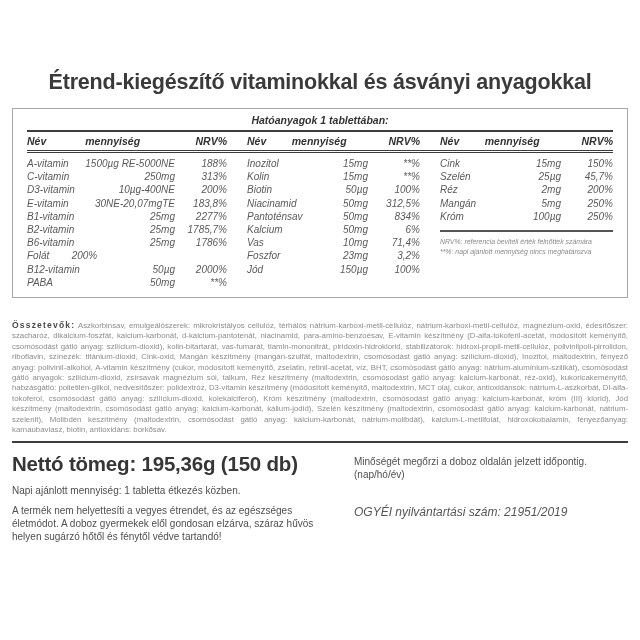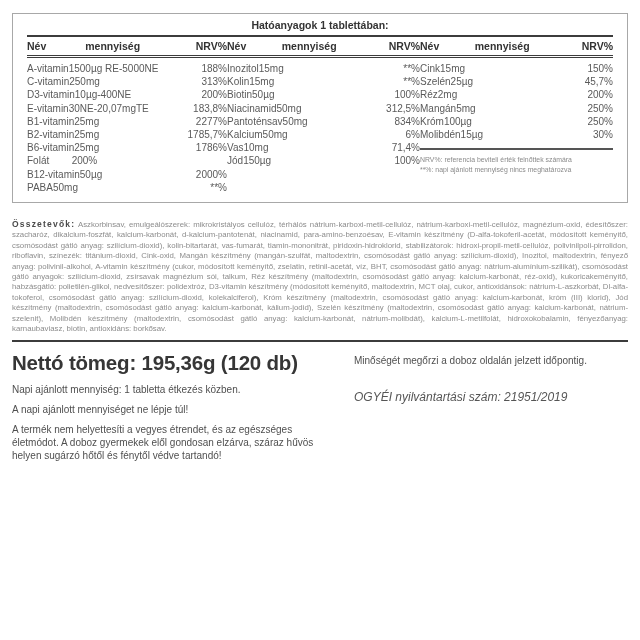--- a/index.html
+++ b/index.html
@@ -3,60 +3,61 @@
 <meta charset="utf-8">
 <style>
   * { margin:0; padding:0; box-sizing:border-box; }
   html,body { width:640px; height:640px; background:#ffffff; overflow:hidden; }
   body { font-family:"Liberation Sans","DejaVu Sans",sans-serif; color:#4a4a4a; }
   .page { width:640px; height:640px; padding:0 12px; background:#fff; }
 
   .title { margin-top:70px; text-align:center; font-size:21.5px; font-weight:bold;
            color:#3a3a3a; letter-spacing:-0.2px; }
 
-  .facts-box { margin-top:13px; border:1px solid #a8a8a8; padding:0 14px 8px 14px; background:#fff; }
+  .facts-box { margin-top:13px; border:1px solid #a8a8a8; padding:0 14px 8px 14px; background:#fff;font-style:italic; }
   .facts-caption { text-align:center; font-size:10.5px; font-weight:bold; color:#333;
                    padding:5px 0 4px 0; }
   .rule2 { border-top:2px solid #3c3c3c; }
   .rule-double { height:3px; border-top:1px solid #3c3c3c; border-bottom:1px solid #3c3c3c;
                  margin-bottom:4px; }
 
-  .facts-grid { display:grid; grid-template-columns:200px 1fr 1fr; }
+  .facts-grid { display:grid; grid-template-columns:200px 1fr 1fr; column-gap:20px; }
   .hdr-row, .nrow { display:flex; align-items:baseline; }
   .hdr-row { padding:3px 0 3px 0; font-weight:bold; font-size:10.5px; color:#333; }
   .nrow { font-size:10px; color:#5a5a5a; line-height:13.2px; white-space:nowrap; }
   .cell-n { flex:0 0 auto; text-align:left; }
-  .cell-q { flex:1 1 auto; text-align:left; padding-right:4px; }
+  .cell-q { flex:1 1 auto; text-align:right; padding-right:4px; }
   .hdr-row .cell-q { text-align:center; padding-right:0; }
   .cell-v { flex:0 0 48px; text-align:right; }
 
   .fn-rule { border-top:2px solid #555; margin:7px 0 5px 0; }
   .fn-line { font-size:6.9px; color:#8a8a8a; line-height:9.5px; white-space:nowrap; }
 
-  .ingredients { margin-top:16px; font-size:7.8px; line-height:10.4px; color:#8c8c8c;
+  .ingredients { margin-top:22px; font-size:7.8px; line-height:10.4px; color:#8c8c8c;
                  text-align:justify; }
   .ing-label { font-weight:bold; color:#4a4a4a; font-size:8.5px; letter-spacing:1.2px; }
 
   .divider { border-top:2px solid #3c3c3c; margin:5px 0 9px 0; }
 
   .bottom { display:flex; column-gap:22px; }
   .bottom-left { flex:0 0 320px; }
   .bottom-right { flex:1 1 auto; padding-top:3px; }
   .net-weight { font-size:20.5px; font-weight:bold; color:#363636; margin-bottom:8px;
                 letter-spacing:-0.2px; }
   .note { font-size:10px; line-height:13px; color:#4f4f4f; margin-bottom:7px; }
   .r-line { font-size:10px; line-height:13.5px; color:#4f4f4f; }
   .r-gap { height:12px; }
   .reg { font-size:12px; line-height:13px; color:#555; font-style:italic; }
 </style>
 </head>
 <body>
 
 <div class="page">
 
+  <div class="title">Étrend-kiegészítő vitaminokkal és ásványi anyagokkal</div>
 
   <div class="facts-box">
     <div class="facts-caption">Hatóanyagok 1 tablettában:</div>
     <div class="rule2"></div>
 
     <div class="facts-grid">
       <div class="hdr-row">
         <span class="cell-n">Név</span>
         <span class="cell-q">mennyiség</span>
         <span class="cell-v">NRV%</span>
@@ -175,20 +176,25 @@
             <span class="cell-q">50mg</span>
             <span class="cell-v">6%</span>
           </div>
 
           <div class="nrow">
             <span class="cell-n">Vas</span>
             <span class="cell-q">10mg</span>
             <span class="cell-v">71,4%</span>
           </div>
 
+          <div class="nrow">
+            <span class="cell-n">Foszfor</span>
+            <span class="cell-q">23mg</span>
+            <span class="cell-v">3,2%</span>
+          </div>
 
           <div class="nrow">
             <span class="cell-n">Jód</span>
             <span class="cell-q">150µg</span>
             <span class="cell-v">100%</span>
           </div>
 
         </div>
 
       <div>
@@ -217,25 +223,20 @@
               <span class="cell-q">5mg</span>
               <span class="cell-v">250%</span>
             </div>
 
             <div class="nrow">
               <span class="cell-n">Króm</span>
               <span class="cell-q">100µg</span>
               <span class="cell-v">250%</span>
             </div>
 
-            <div class="nrow">
-              <span class="cell-n">Molibdén</span>
-              <span class="cell-q">15µg</span>
-              <span class="cell-v">30%</span>
-            </div>
           </div>
         <div class="fn-rule"></div>
         <div>
 
             <div class="fn-line">NRV%: referencia beviteli érték felnőttek számára</div>
 
             <div class="fn-line">**%: napi ajánlott mennyiség nincs meghatározva</div>
           </div>
       </div>
     </div>
@@ -243,36 +244,36 @@
 
   <div class="ingredients">
     <span class="ing-label">Összetevők:</span>
     <span>Aszkorbinsav, emulgeálószerek: mikrokristályos cellulóz, térhálós nátrium-karboxi-metil-cellulóz, nátrium-karboxi-metil-cellulóz, magnézium-oxid, édesítőszer: szacharóz, dikalcium-foszfát, kalcium-karbonát, d-kalcium-pantotenát, niacinamid, para-amino-benzoésav, E-vitamin készítmény (D-alfa-tokoferil-acetát, módosított keményítő, csomósodást gátló anyag: szilícium-dioxid), kolin-bitartarát, vas-fumarát, tiamin-mononitrát, piridoxin-hidroklorid, stabilizátorok: hidroxi-propil-metil-cellulóz, polivinilpoli-pirrolidon, riboflavin, színezék: titánium-dioxid, Cink-oxid, Mangán készítmény (mangán-szulfát, maltodextrin, csomósodást gátló anyag: szilícium-dioxid), Inozitol, maltodextrin, fényező anyag: polivinil-alkohol, A-vitamin készítmény (cukor, módosított keményítő, zselatin, retinil-acetát, víz, BHT, csomósodást gátló anyag: nátrium-alumínium-szilikát), csomósodást gátló anyagok: szilícium-dioxid, zsírsavak magnézium sói, talkum, Réz készítmény (maltodextrin, csomósodást gátló anyag: kalcium-karbonát, réz-oxid), kukoricakeményítő, habzásgátló: polietilén-glikol, nedvesítőszer: polidextróz, D3-vitamin készítmény (módosított keményítő, maltodextrin, MCT olaj, cukor, antioxidánsok: nátrium-L-aszkorbát, Dl-alfa-tokoferol, csomósodást gátló anyag: szilícium-dioxid, kolekalciferol), Króm készítmény (maltodextrin, csomósodást gátló anyag: kalcium-karbonát, króm (III) klorid), Jód készítmény (maltodextrin, csomósodást gátló anyag: kalcium-karbonát, kálium-jodid), Szelén készítmény (maltodextrin, csomósodást gátló anyag: kalcium-karbonát, nátrium-szelenit), Molibdén készítmény (maltodextrin, csomósodást gátló anyag: kalcium-karbonát, nátrium-molibdát), kalcium-L-metilfolát, hidroxokobalamin, fényezőanyag: karnaubaviasz, biotin, antioxidáns: borkősav.</span>
   </div>
 
   <div class="divider"></div>
 
   <div class="bottom">
     <div class="bottom-left">
-      <div class="net-weight">Nettó tömeg: 195,36g (120 db)</div>
+      <div class="net-weight">Nettó tömeg: 195,36g (150 db)</div>
       <div>
 
           <div class="note">Napi ajánlott mennyiség: 1 tabletta étkezés közben.</div>
 
-          <div class="note">A napi ajánlott mennyiséget ne lépje túl!</div>
 
           <div class="note">A termék nem helyettesíti a vegyes étrendet, és az egészséges életmódot. A doboz gyermekek elől gondosan elzárva, száraz hűvös helyen sugárzó hőtől és fénytől védve tartandó!</div>
         </div>
     </div>
 
     <div class="bottom-right">
       <div>
 
           <div class="r-line">Minőségét megőrzi a doboz oldalán jelzett időpontig.</div>
 
+          <div class="r-line">(nap/hó/év)</div>
         </div>
       <div class="r-gap"></div>
       <div class="r-gap"></div>
       <div class="reg">OGYÉI nyilvántartási szám: 21951/2019</div>
     </div>
   </div>
 
 </div>
 
 </body></html>

